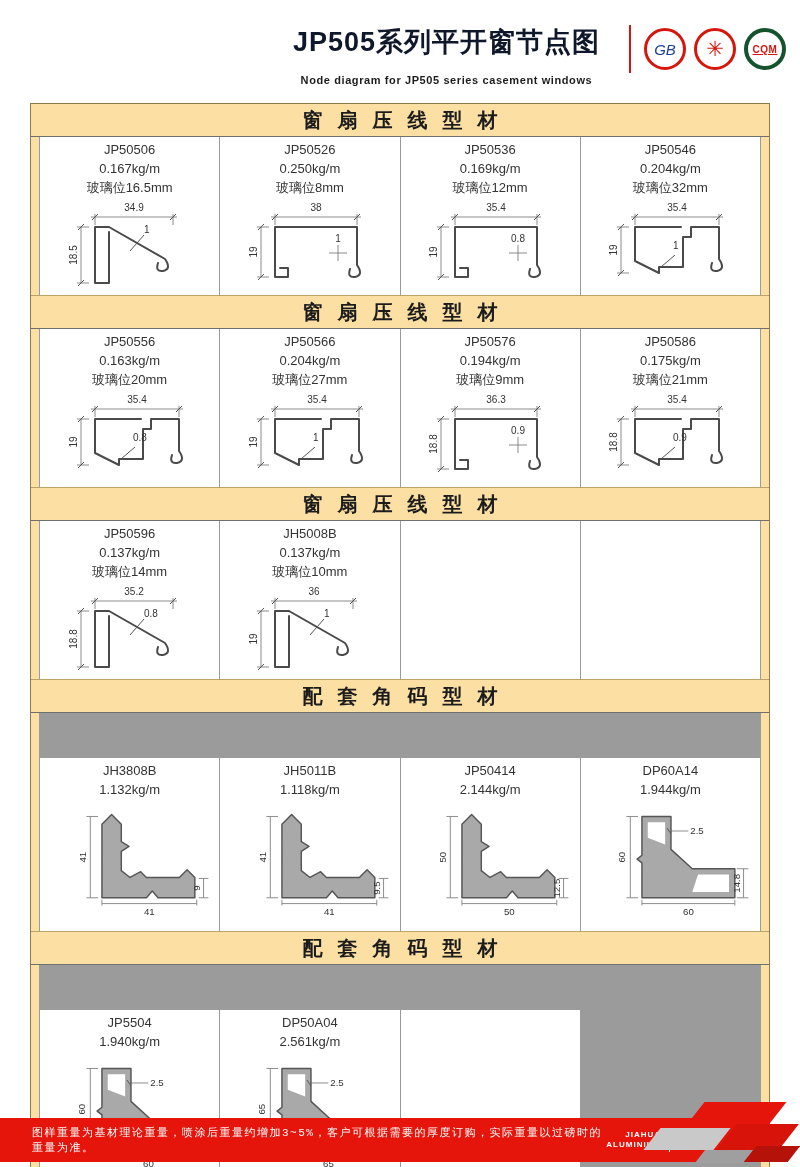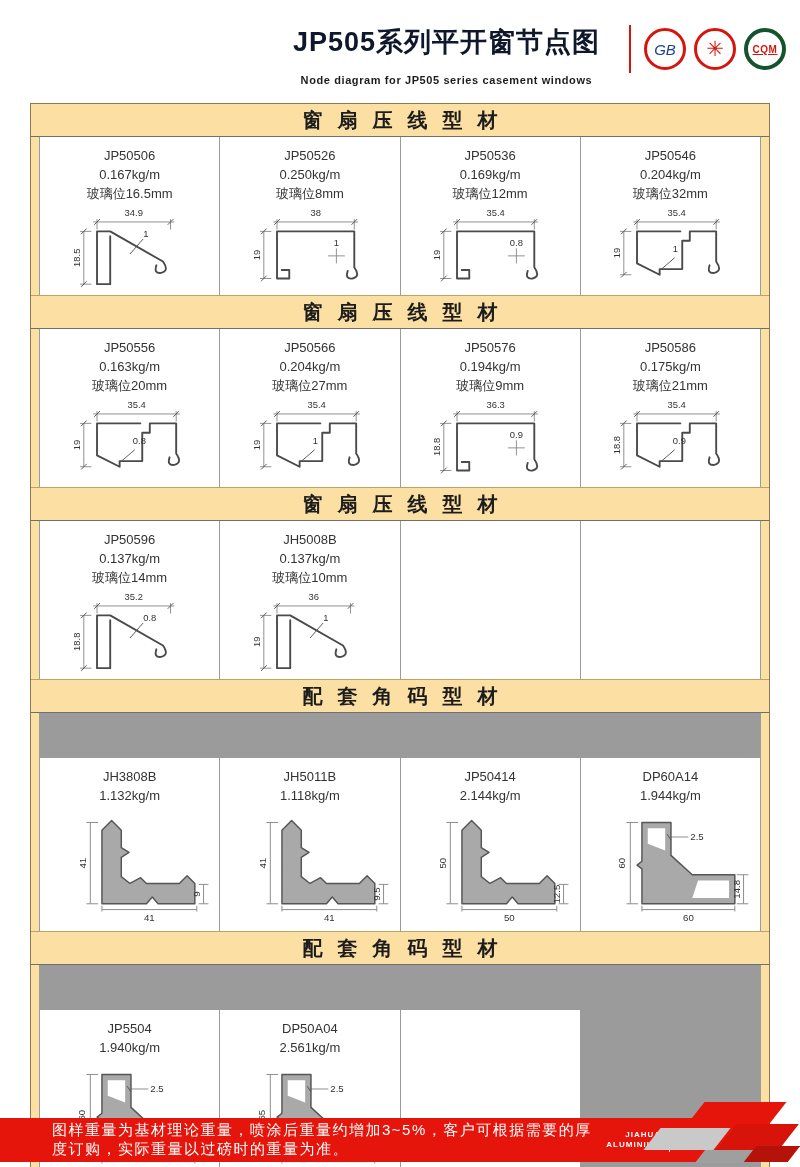--- a/index.html
+++ b/index.html
@@ -22,37 +22,37 @@
   
   .catalog{position:absolute;left:30px;right:30px;top:103px;border:1px solid #8d7b4c;background:#fdba74;}
   .band{height:32px;display:flex;align-items:center;justify-content:center;background:#fbdfa3;
     border-bottom:1px solid #6f6f6f;border-top:1px solid #b9a368;
     font-size:20px;font-weight:bold;color:#1c1c1c;letter-spacing:15px;text-indent:15px;}
   .band:first-child{border-top:none;}
   .rowwrap{padding:0 8px;background:#fbdfa3;}
   .grid{display:grid;grid-template-columns:repeat(4,1fr);gap:1px;background:#9b9b9b;
     border-left:1px solid #9b9b9b;border-right:1px solid #9b9b9b;}
   .cell{background:#fff;height:158px;display:flex;flex-direction:column;align-items:center;
-    padding-top:10px;box-sizing:border-box;}
+    padding-top:4px;box-sizing:border-box;}
   .cell.tall{height:173px;margin-top:45px;}
   .code,.weight,.glass{font-size:13px;color:#333;line-height:1.45;}
   .draw{width:170px;height:96px;margin-top:1px;}
   .draw.tall{width:170px;height:120px;}
   
   .profile{fill:none;stroke:#4a4a4a;stroke-width:2;stroke-linejoin:round;stroke-linecap:round;}
   .dimline{stroke:#8a8a8a;stroke-width:1;fill:none;}
   .tick{stroke:#555;stroke-width:1;fill:none;}
   .fillshape{fill:#a9a9a9;stroke:#555;stroke-width:1.5;stroke-linejoin:round;}
   .hole{fill:#ffffff;stroke:none;}
   .dim{font-family:"Liberation Sans",sans-serif;font-size:10px;fill:#333;}
   
   .footer-bar{position:absolute;left:0;top:1118px;height:44px;width:772px;background:#e6150c;
     clip-path:polygon(0 0,100% 0,calc(100% - 28px) 100%,0 100%);
     display:flex;align-items:center;}
-  .footer-note{color:#fff;font-size:15px;letter-spacing:1.5px;padding-left:52px;flex:1;}
+  .footer-note{color:#fff;font-size:11px;letter-spacing:1.5px;padding-left:32px;flex:1;font-family:Liberation Mono, monospace;}
   .brand{text-align:right;line-height:1.2;font-size:8px;font-weight:bold;color:#fff;letter-spacing:1px;}
   .pagenum{font-size:21px;font-weight:bold;color:#fff;border-left:1px solid #fff;
     padding-left:8px;margin-left:8px;margin-right:60px;}
   .decor{position:absolute;transform:skewX(-38deg);}
   .d1{left:692px;top:1102px;width:82px;height:32px;background:#e6150c;}
   .d2{left:652px;top:1128px;width:70px;height:22px;background:#c9c9c9;}
   .d3{left:726px;top:1124px;width:62px;height:28px;background:#d81309;}
   .d4{left:700px;top:1150px;width:52px;height:13px;background:#9f9f9f;}
   .d5{left:750px;top:1146px;width:44px;height:16px;background:#b5120a;}
 </style>

